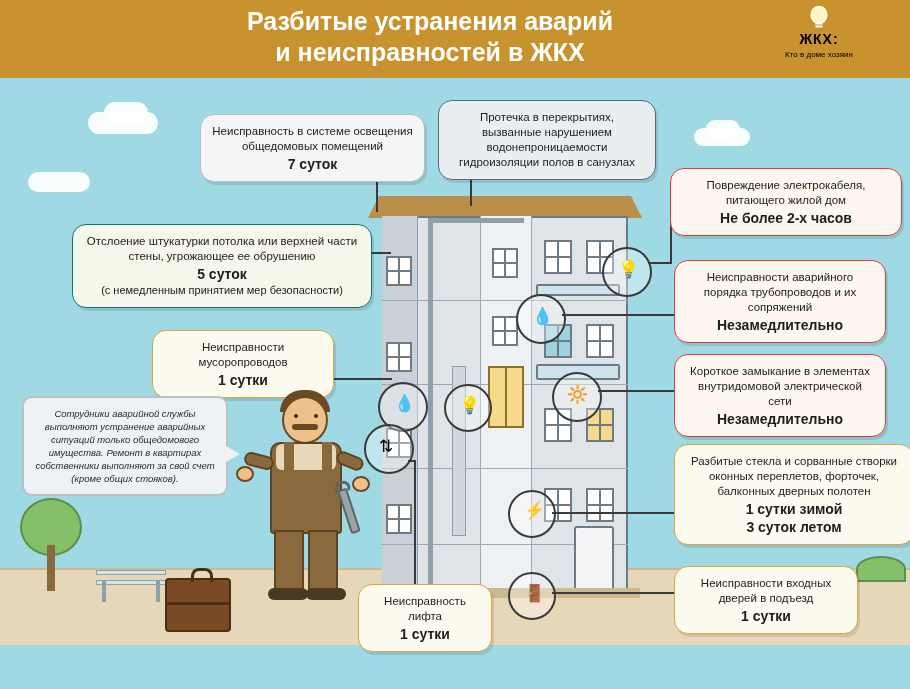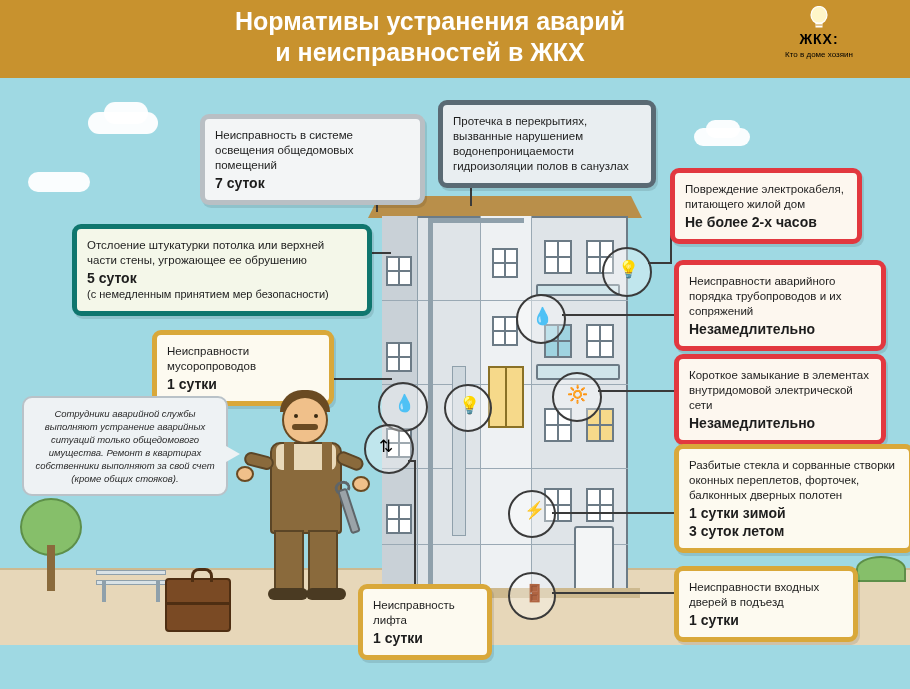--- a/index.html
+++ b/index.html
@@ -119,22 +119,22 @@
     background:rgba(255,255,255,0.35);
   }
 
   
   .ln{position:absolute;background:#3a3a3a;}
   .ln.h{height:2px;}
   .ln.v{width:2px;}
 
   
   .card{
-    position:absolute;background:#f4f7e9;border:5px solid #0f766e;border-radius:9px;
-    box-sizing:border-box;padding:9px 10px;
+    position:absolute;background:#f4f7e9;border:1px solid #0f766e;border-radius:14px;
+    box-sizing:border-box;padding:9px 10px;text-align:center;
     font-size:11.5px;color:#1d1d1d;line-height:15px;
     box-shadow:2px 3px 0 rgba(0,0,0,0.10);
   }
   .card .big{display:block;font-size:14px;font-weight:bold;margin-top:3px;}
   .card .note{display:block;font-size:11px;margin-top:1px;}
   .card.red{border-color:#e2383f;background:#fdf7ef;}
   .card.gold{border-color:#d9a83a;background:#fdfaf0;}
   .card.grey{border-color:#b9bfc4;background:#f3f5f6;}
   .card.dark{border-color:#5a6a74;background:#e9eef1;}
 
@@ -187,21 +187,21 @@
   
   .ic{position:absolute;font-size:17px;line-height:1;}
 </style>
 </head>
 <body>
 
 <div class="page">
 
   <div class="header">
     <div class="header-title">
-      <span>Нормативы устранения аварий</span><br>
+      <span>Разбитые устранения аварий</span><br>
       <span>и неисправностей в ЖКХ</span>
     </div>
     <div class="logo">
       <svg class="bulb" viewBox="0 0 20 24">
         <ellipse cx="10" cy="9" rx="8" ry="8.5" fill="#fff6c8" stroke="#ffffff" stroke-width="1.2"></ellipse>
         <rect x="6.5" y="16.5" width="7" height="5" fill="#ffffff"></rect>
         <rect x="6.5" y="18.5" width="7" height="1" fill="#c8922e"></rect>
       </svg>
       <span class="logo-main">ЖКХ:</span>
       <span class="logo-sub">Кто в доме хозяин</span>
@@ -324,21 +324,21 @@
 
   <div class="card grey" style="left:200px;top:114px;width:225px;">
     <span>Неисправность в системе освещения общедомовых помещений</span>
     <span class="big">7 суток</span>
   </div>
 
   <div class="card dark" style="left:438px;top:100px;width:218px;">
     <span>Протечка в перекрытиях, вызванные нарушением водонепроницаемости гидроизоляции полов в санузлах</span>
   </div>
 
-  <div class="card red" style="left:670px;top:168px;width:192px;">
+  <div class="card red" style="left:670px;top:168px;width:232px;">
     <span>Повреждение электрокабеля, питающего жилой дом</span>
     <span class="big">Не более 2-х часов</span>
   </div>
 
   <div class="card" style="left:72px;top:216px;width:300px;margin-top:8px;">
     <span>Отслоение штукатурки потолка или верхней части стены, угрожающее ее обрушению</span>
     <span class="big">5 суток</span>
     <span class="note">(с немедленным принятием мер безопасности)</span>
   </div>
 

